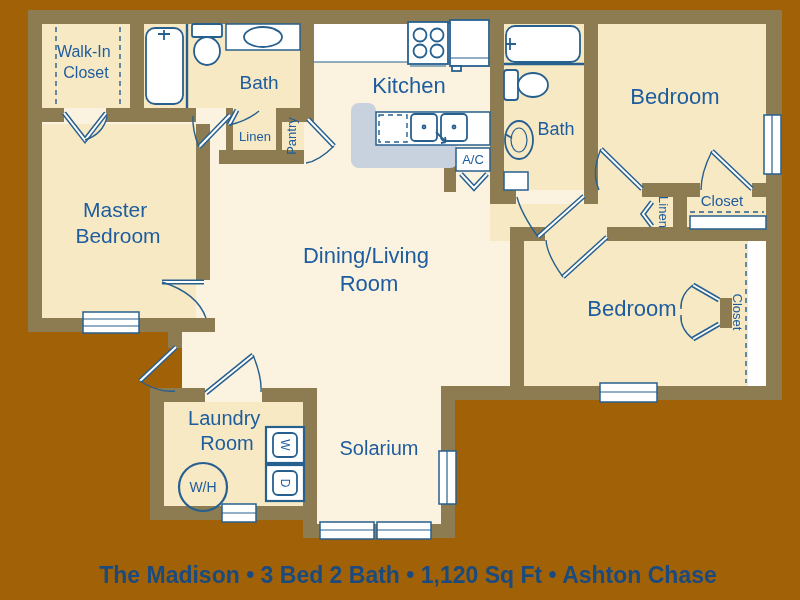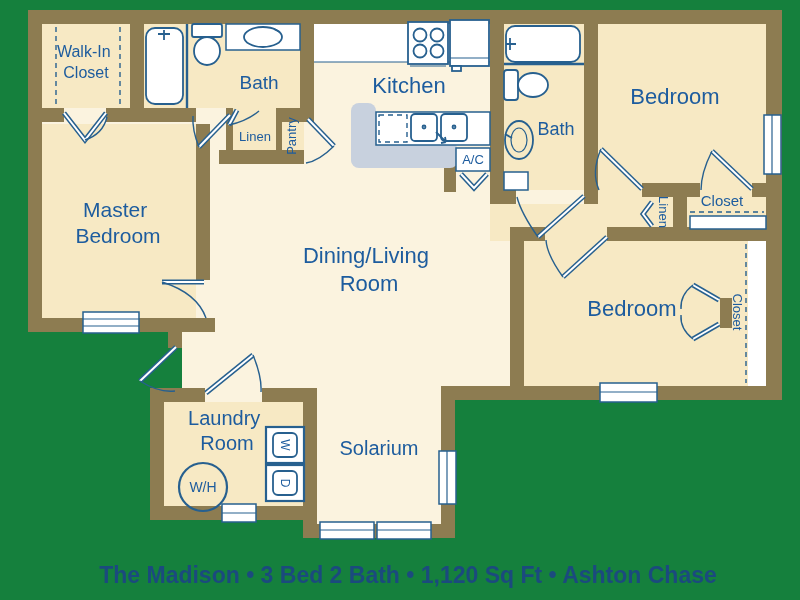--- a/index.html
+++ b/index.html
@@ -1,20 +1,20 @@
 <!DOCTYPE html>
 <html style="--wall: #8d7c51; --beige: #f7e9c4; --cream: #fbf3df; --line: #27608f; --label: #1d5c9e; --caption_color: #1b4a7e; --island: #c8d1de;"><head>
 <meta charset="utf-8">
 <style>
   :root{
     --wall:#8d7c51; --beige:#f7e9c4; --cream:#fbf3df; --line:#27608f;
     --label:#1d5c9e; --caption_color:#1b4a7e; --island:#c8d1de;
   }
   html,body{margin:0;padding:0;background:#fff;}
-  .stage{width:800px;height:600px;position:relative;background:#15803d;overflow:hidden;text-align:center;}
+  .stage{width:800px;height:600px;position:relative;background:#a16207;overflow:hidden;text-align:center;}
   svg{display:block;}
   .wall{fill:var(--wall);}
   .beige{fill:var(--beige);}
   .cream{fill:var(--cream);}
   .white{fill:#ffffff;}
   .island{fill:var(--island);}
   .fx{stroke:var(--line);fill:#fff;stroke-width:1.8;}
   .fxl{stroke:var(--line);fill:none;stroke-width:1.8;}
   .thin{stroke:var(--line);fill:none;stroke-width:1.2;}
   .win{fill:#fff;stroke:var(--line);stroke-width:1.5;}

